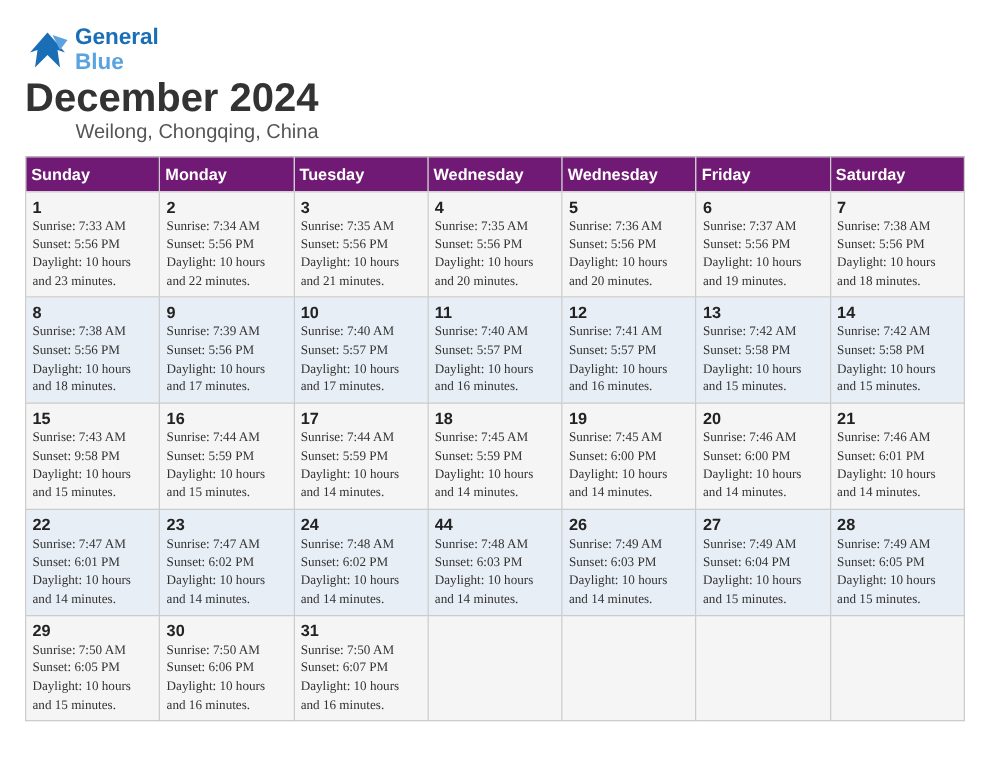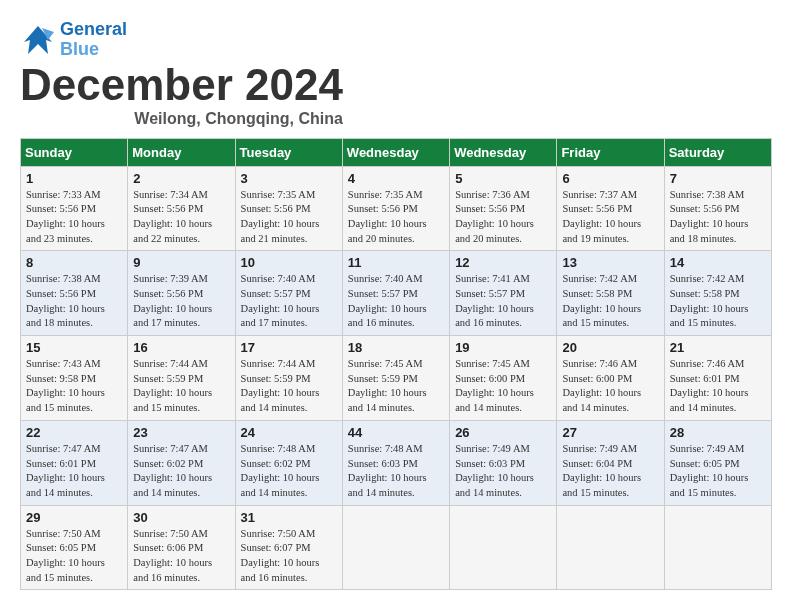--- a/index.html
+++ b/index.html
@@ -19,36 +19,35 @@
     }
     .logo {
       display: flex;
       flex-direction: column;
       align-items: flex-start;
     }
     .title-block {
       text-align: right;
     }
     .month-title {
-      font-size: 44px;
+      font-size: 32px;
       font-weight: bold;
       color: #333;
     }
     .location-title {
       font-size: 16px;
       color: #555;
-      font-weight: bold;
     }
     .calendar-table {
       width: 100%;
       border-collapse: collapse;
       font-size: 10.5px;
     }
     .calendar-table thead tr th {
-      background-color: #15803d;
+      background-color: #701a75;
       color: #fff;
       padding: 6px 4px;
       text-align: left;
       font-size: 13px;
       font-weight: bold;
       border: 1px solid #ccc;
     }
     .calendar-table tbody tr td {
       border: 1px solid #ccc;
       vertical-align: top;

